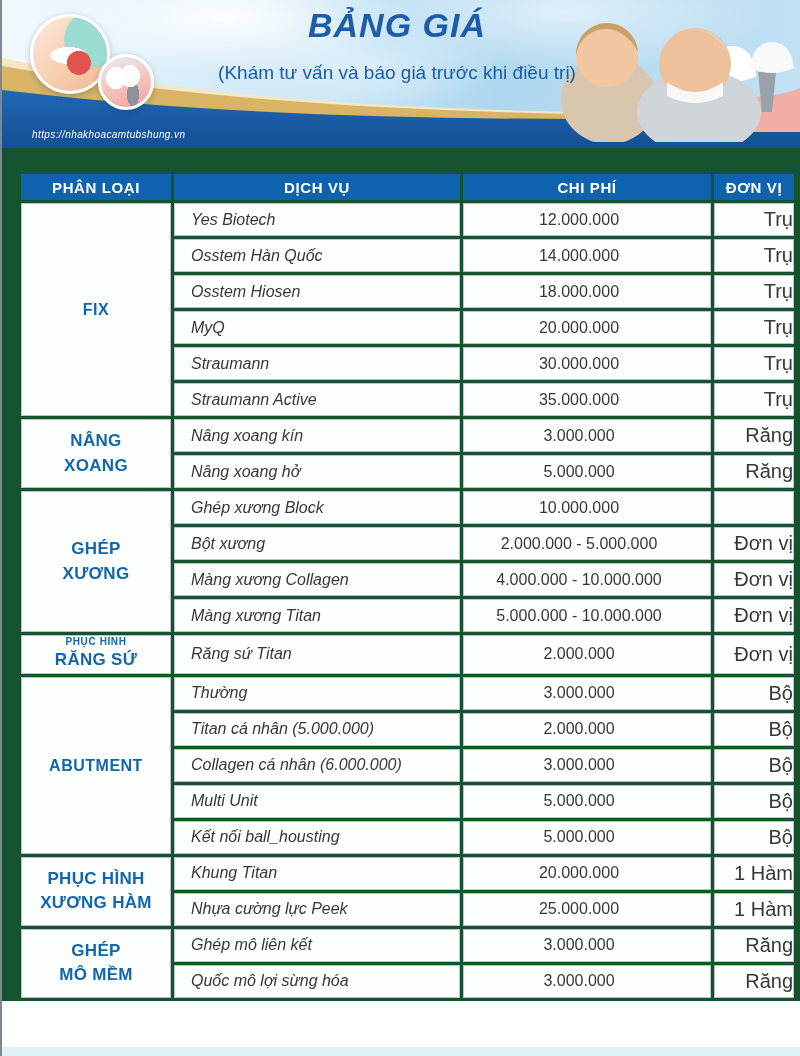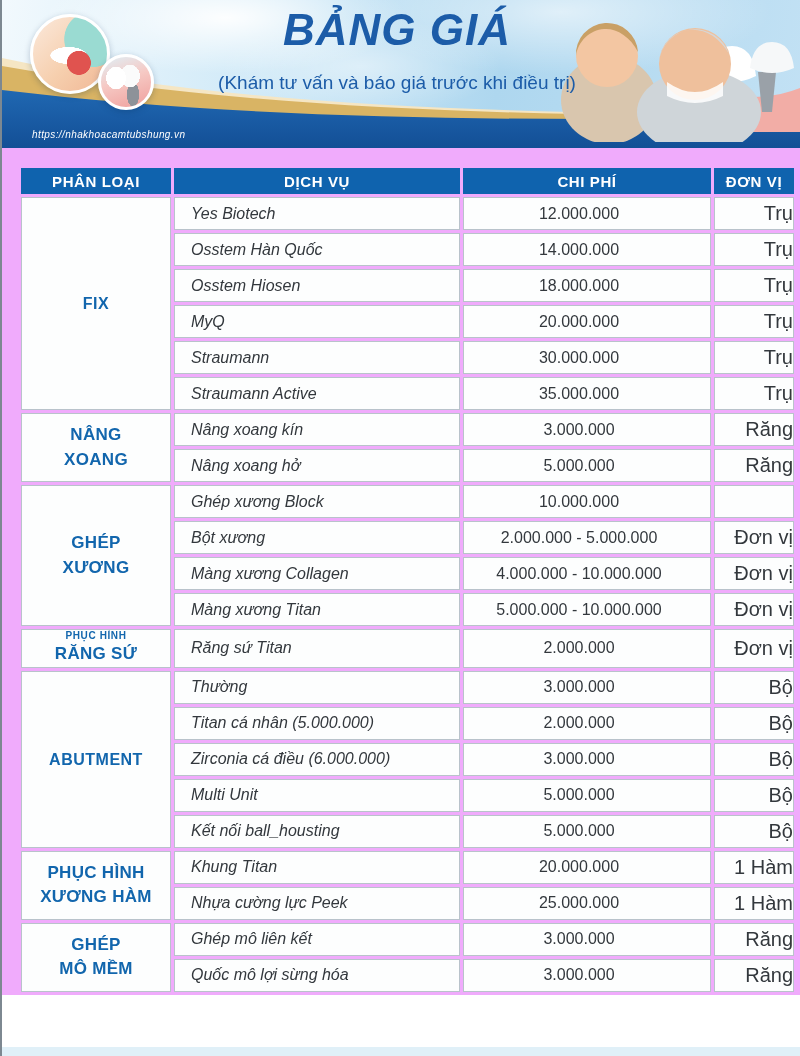--- a/index.html
+++ b/index.html
@@ -29,21 +29,21 @@
   .waves { position: absolute; left: 0; bottom: 0; width: 800px; height: 148px; }
   .band-url {
     position: absolute; left: 30px; bottom: 8px;
     color: #ffffff; font-size: 10px; letter-spacing: .4px; z-index: 6; font-style: italic;
   }
   .title-block {
     position: absolute; left: 155px; top: 8px; width: 480px;
     text-align: center; z-index: 5;
   }
   .title-line1 {
-    font-size: 44px; font-weight: bold; font-style: italic;
+    font-size: 34px; font-weight: bold; font-style: italic;
     color: #1c5ca8; letter-spacing: 1px; line-height: 1.0;
   }
   .title-line2 {
     font-size: 60px; font-weight: bold; font-style: italic;
     color: #e0222a; letter-spacing: 2px; line-height: 1.0; margin-top: -2px;
   }
   .title-sub {
     font-size: 19px; color: #1c5ca8; margin-top: 20px; font-weight: 500;
   }
   .photo { position: absolute; border-radius: 50%; border: 3px solid #ffffff;
@@ -61,21 +61,21 @@
     background:
       radial-gradient(ellipse 14px 16px at 30% 42%, #ffffff 0 70%, rgba(255,255,255,0) 71%),
       radial-gradient(ellipse 14px 16px at 58% 38%, #fbfbfb 0 70%, rgba(255,255,255,0) 71%),
       radial-gradient(ellipse 10px 20px at 64% 75%, #8d9299 0 60%, rgba(141,146,153,0) 61%),
       linear-gradient(160deg, #dff0f7 0%, #f6c9c4 45%, #ef9f9c 100%);
   }
   .couple-art { position: absolute; right: 26px; top: 4px; z-index: 3; }
   .implant-art { position: absolute; right: 0; bottom: 16px; z-index: 2; }
 
   
-  .table-wrap { padding: 17px 10px 0 16px; background: #f0abfc; }
+  .table-wrap { padding: 23px 10px 0 16px; background: #14532d; }
   table.price {
     border-collapse: separate; border-spacing: 3px;
     width: 772px; table-layout: fixed;
   }
   .price th {
     background: #0f63ae; border: 1px solid #0f63ae;
     color: #ffffff; font-weight: bold; font-size: 15px;
     height: 26px; letter-spacing: .6px; text-align: center;
   }
   .price td {
@@ -250,21 +250,21 @@
           <td class="service">Thường</td>
           <td class="price-val">3.000.000</td>
           <td class="unit">Bộ</td>
         </tr>
         <tr>
           <td class="service">Titan cá nhân (5.000.000)</td>
           <td class="price-val">2.000.000</td>
           <td class="unit">Bộ</td>
         </tr>
         <tr>
-          <td class="service">Zirconia cá điều (6.000.000)</td>
+          <td class="service">Collagen cá nhân (6.000.000)</td>
           <td class="price-val">3.000.000</td>
           <td class="unit">Bộ</td>
         </tr>
         <tr>
           <td class="service">Multi Unit</td>
           <td class="price-val">5.000.000</td>
           <td class="unit">Bộ</td>
         </tr>
         <tr>
           <td class="service">Kết nối ball_housting</td>

